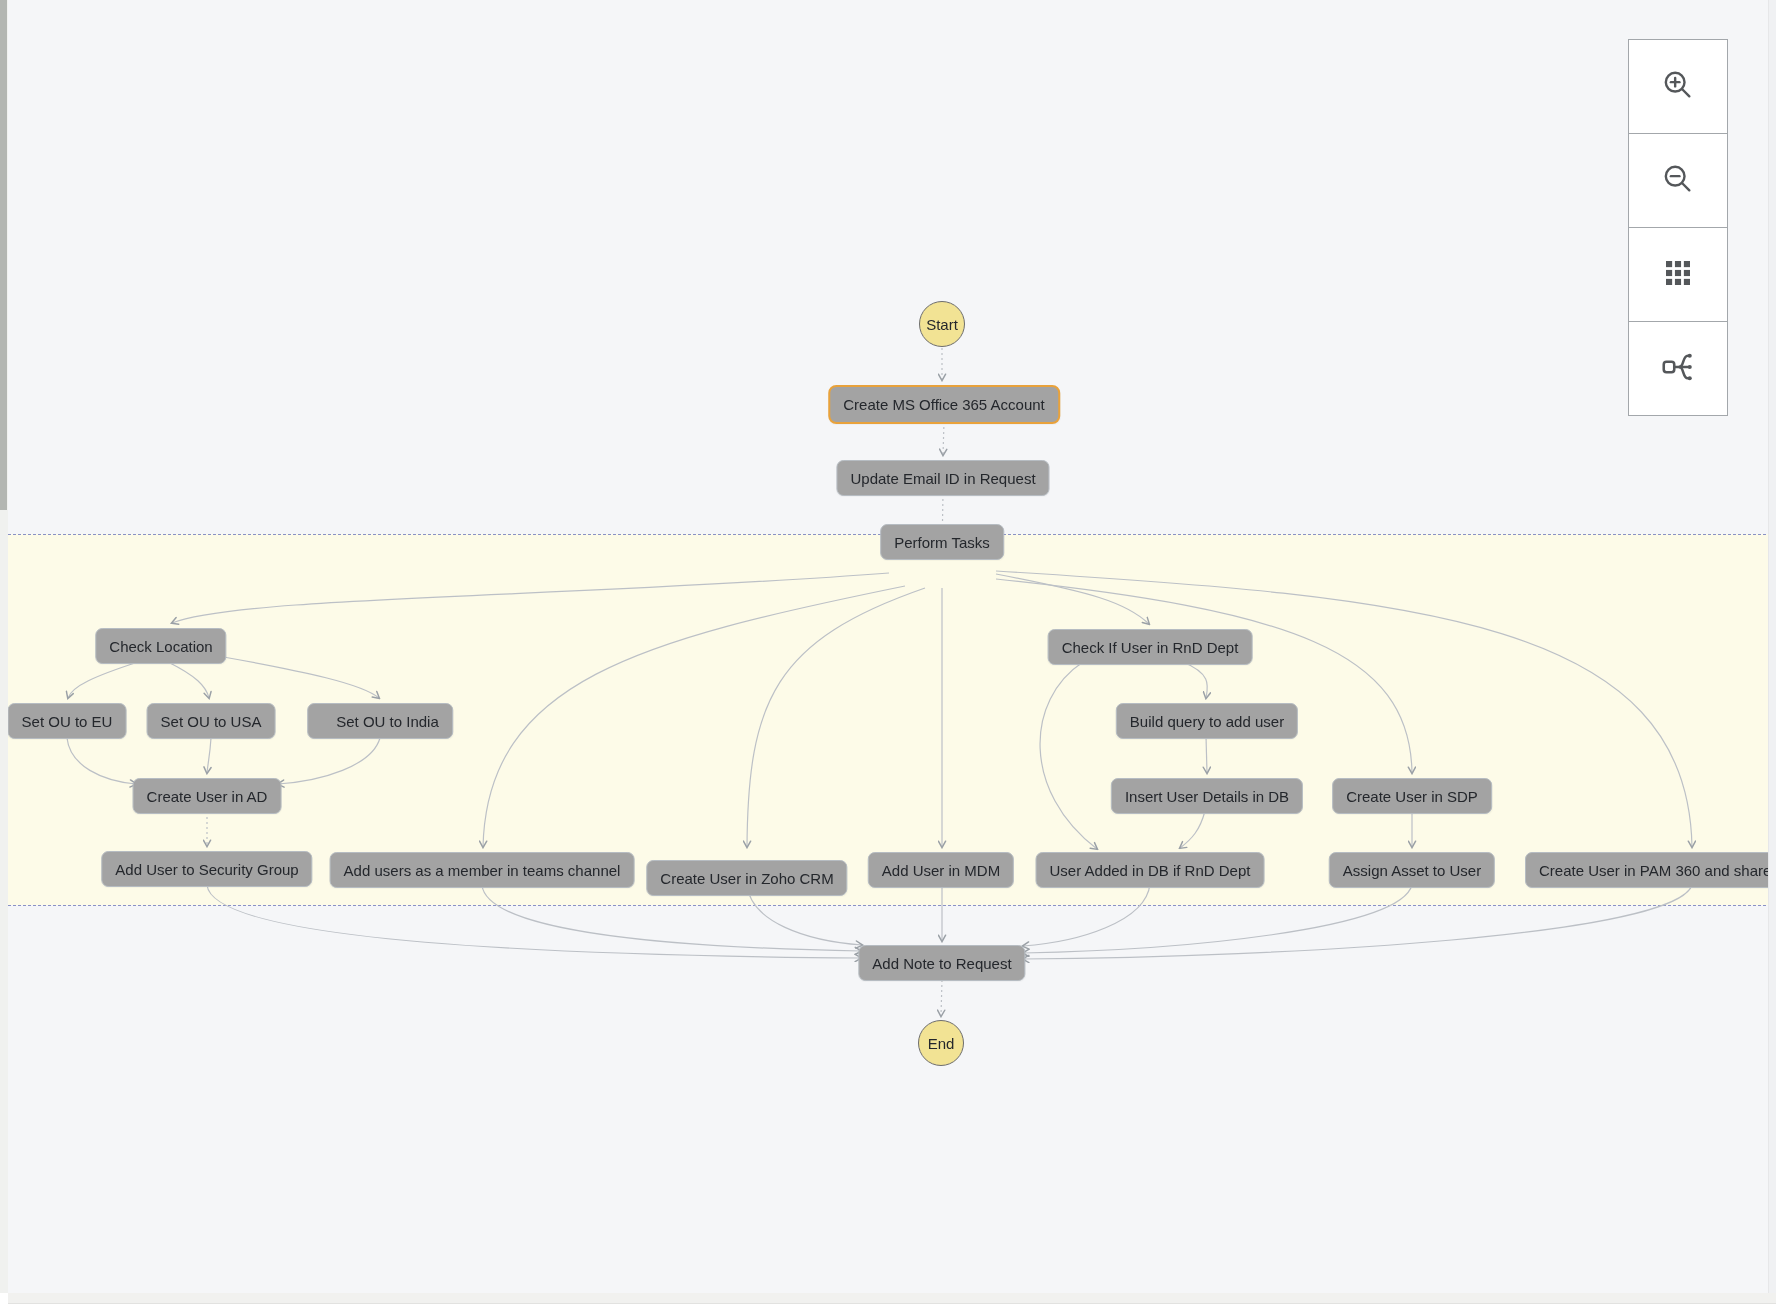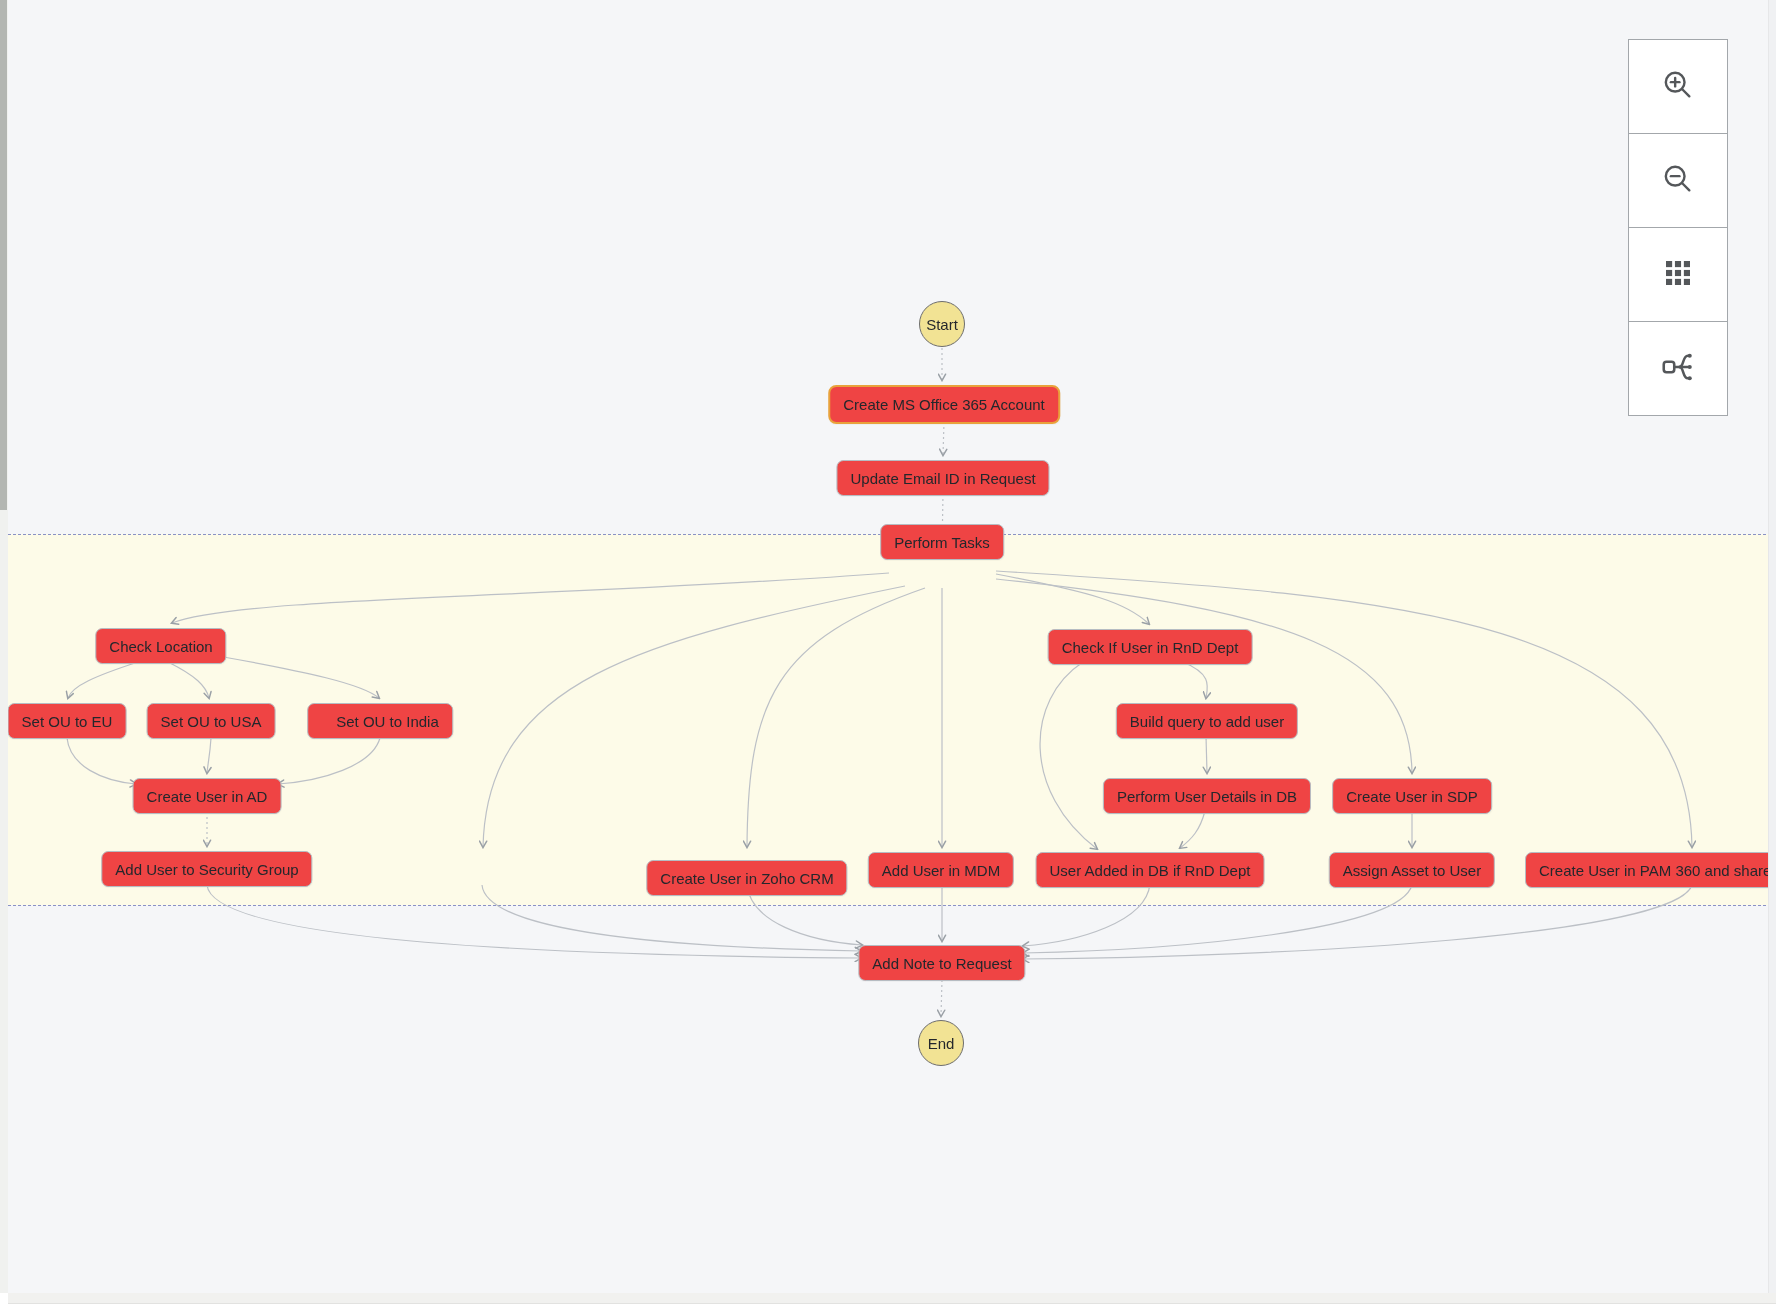--- a/index.html
+++ b/index.html
@@ -13,21 +13,21 @@
 
   
   .vscroll-track{position:absolute;left:0;top:0;width:8px;height:1293px;background:#f0f1ef;}
   .vscroll-thumb{position:absolute;left:0;top:0;width:7px;height:510px;background:#b3b6b2;}
   .hscroll-track{position:absolute;left:8px;top:1293px;width:1768px;height:10px;
                  background:#f1f1ef;border-bottom:1px solid #e2e2e0;}
   .rscroll-track{position:absolute;right:0;top:0;width:7px;height:1293px;background:#f0f1f3;border-left:1px solid #e6e7e9;}
 
   
   .node{position:absolute;transform:translateX(-50%);display:flex;align-items:center;justify-content:center;
-        height:34px;padding:0 13px;background:#ef4444;border:1px solid #b6bcc2;border-radius:7px;
+        height:34px;padding:0 13px;background:#a3a3a3;border:1px solid #b6bcc2;border-radius:7px;
         font-size:15px;color:#24272c;white-space:nowrap;box-shadow:0 1px 1px rgba(0,0,0,0.03);}
   .node.highlight{border:2px solid #e9a23b;border-radius:8px;height:35px;}
   .node.left-anchor{transform:none;}
   .terminal{position:absolute;width:46px;height:46px;border-radius:50%;background:#f2e394;
             border:1.6px solid #6d6d6d;display:flex;align-items:center;justify-content:center;
             font-size:15px;color:#24272c;box-sizing:border-box;}
 
   
   .edges{position:absolute;left:0;top:0;pointer-events:none;}
   .edge{fill:none;stroke:#bcc0c6;stroke-width:1.2;}
@@ -90,25 +90,26 @@
   <div class="terminal" style="left:919px;top:301px;">Start</div>
   <div class="node highlight" style="left:944px;top:385px;">Create MS Office 365 Account</div>
   <div class="node" style="left:943px;top:460px;">Update Email ID in Request</div>
   <div class="node" style="left:942px;top:524px;">Perform Tasks</div>
   <div class="node" style="left:161px;top:628px;">Check Location</div>
   <div class="node" style="left:67px;top:703px;">Set OU to EU</div>
   <div class="node" style="left:211px;top:703px;">Set OU to USA</div>
   <div class="node" style="left:380px;top:703px;padding-left:28px;">Set OU to India</div>
   <div class="node" style="left:207px;top:778px;">Create User in AD</div>
   <div class="node" style="left:207px;top:851px;">Add User to Security Group</div>
+  <div class="node" style="left:482px;top:852px;">Add users as a member in teams channel</div>
   <div class="node" style="left:747px;top:852px;margin-top:8px;">Create User in Zoho CRM</div>
   <div class="node" style="left:941px;top:852px;">Add User in MDM</div>
   <div class="node" style="left:1150px;top:629px;">Check If User in RnD Dept</div>
   <div class="node" style="left:1207px;top:703px;">Build query to add user</div>
-  <div class="node" style="left:1207px;top:778px;">Perform User Details in DB</div>
+  <div class="node" style="left:1207px;top:778px;">Insert User Details in DB</div>
   <div class="node" style="left:1412px;top:778px;">Create User in SDP</div>
   <div class="node" style="left:1150px;top:852px;">User Added in DB if RnD Dept</div>
   <div class="node" style="left:1412px;top:852px;">Assign Asset to User</div>
   <div class="node left-anchor" style="left:1525px;top:852px;">Create User in PAM 360 and share ac</div>
   <div class="node" style="left:942px;top:945px;">Add Note to Request</div>
   <div class="terminal" style="left:918px;top:1020px;">End</div>
 
   <div class="toolbar">
     <div class="tool-btn">
       <span>

